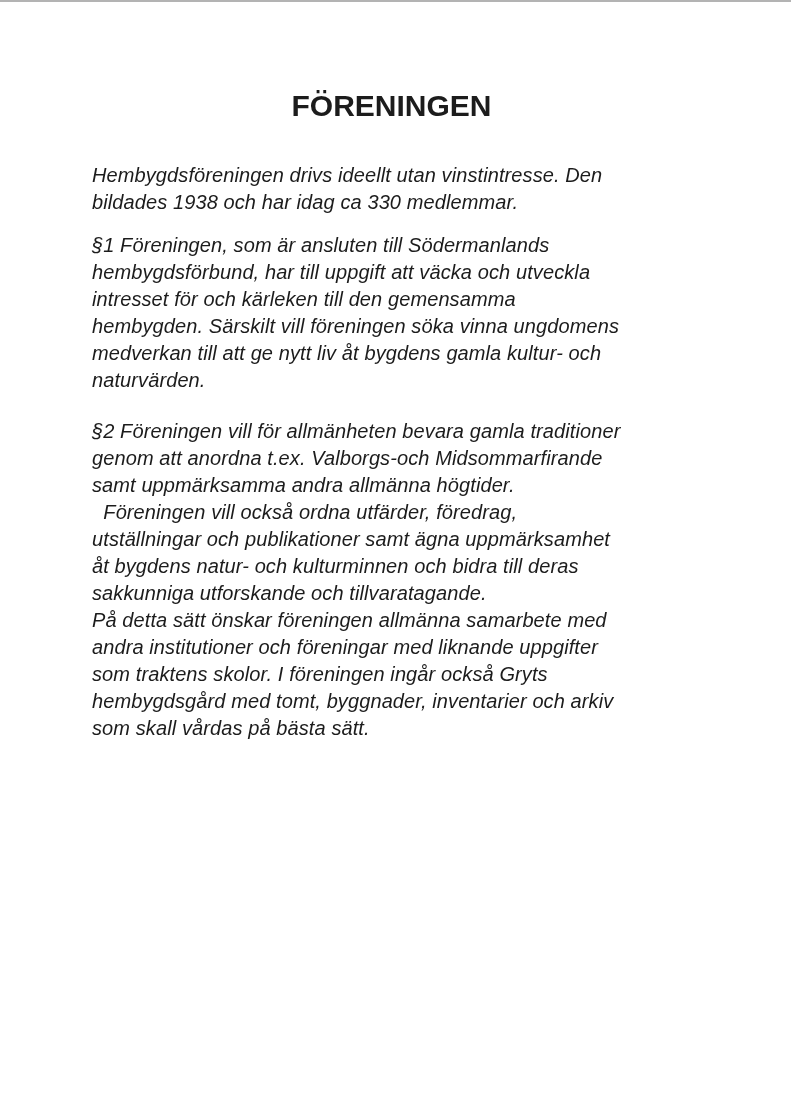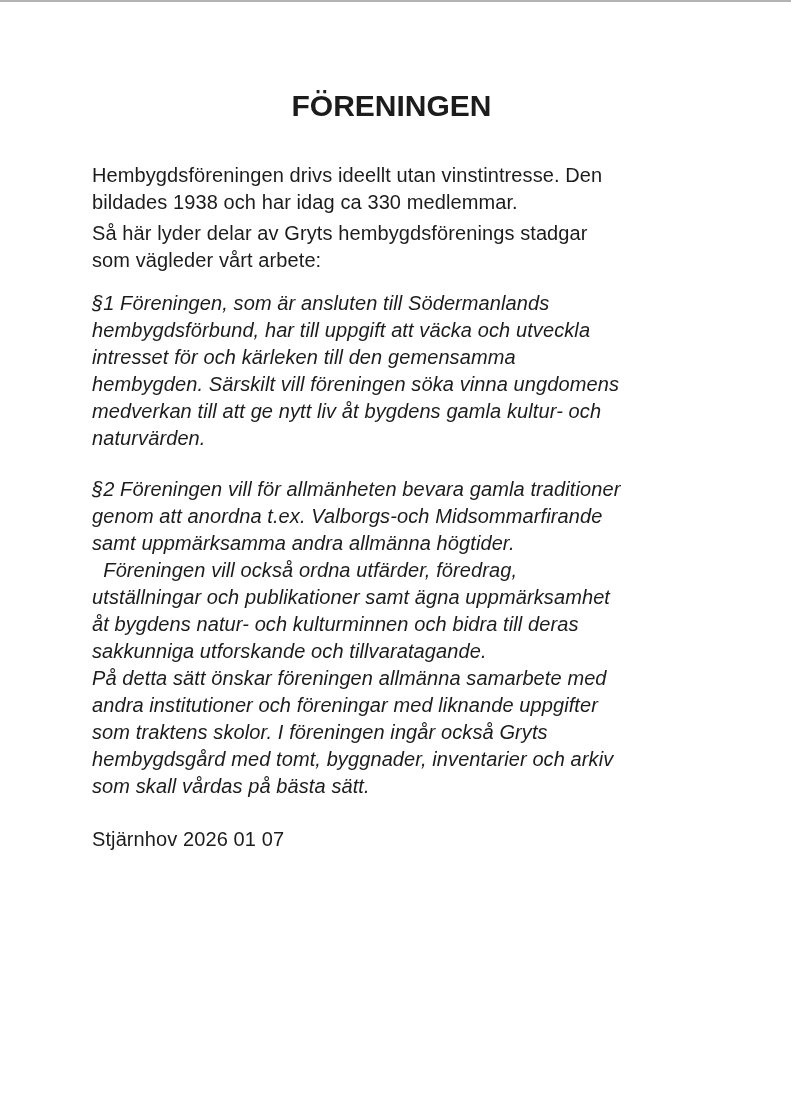--- a/index.html
+++ b/index.html
@@ -38,20 +38,21 @@
     font-size: 30px;
     line-height: 36px;
     font-weight: bold;
     white-space: pre;
   }
   .para {
     font-size: 20px;
     line-height: 27px;
     white-space: pre;        
     letter-spacing: 0.1px;
+    font-style: italic;
   }
   .italic { font-style: italic; }
   .p-intro        { margin-top: 38px; }
   .p-statutes     { margin-top: 4px;  }
   .p-statute1     { margin-top: 16px; }
   .p-statute2     { margin-top: 24px; }
   .p-cooperation  { margin-top: 0px;  }
   .p-date         { margin-top: 26px; }
   .p-signature    { margin-top: 5px;  }
 </style>
@@ -60,22 +61,20 @@
 
 <div class="page">
   <div class="top-edge"></div>
 
   <div class="content">
     <h1 class="title">FÖRENINGEN</h1>
 
     <p class="para p-intro">Hembygdsföreningen drivs ideellt utan vinstintresse. Den
 bildades 1938 och har idag ca 330 medlemmar.</p>
 
-    <p class="para p-statutes">Så här lyder delar av Gryts hembygdsförenings stadgar
-som vägleder vårt arbete:</p>
 
     <p class="para italic p-statute1">§1 Föreningen, som är ansluten till Södermanlands
 hembygdsförbund, har till uppgift att väcka och utveckla
 intresset för och kärleken till den gemensamma
 hembygden. Särskilt vill föreningen söka vinna ungdomens
 medverkan till att ge nytt liv åt bygdens gamla kultur- och
 naturvärden.</p>
 
     <p class="para italic p-statute2">§2 Föreningen vill för allmänheten bevara gamla traditioner
 genom att anordna t.ex. Valborgs-och Midsommarfirande
@@ -84,16 +83,15 @@
 utställningar och publikationer samt ägna uppmärksamhet
 åt bygdens natur- och kulturminnen och bidra till deras
 sakkunniga utforskande och tillvaratagande.</p>
 
     <p class="para italic p-cooperation">På detta sätt önskar föreningen allmänna samarbete med
 andra institutioner och föreningar med liknande uppgifter
 som traktens skolor. I föreningen ingår också Gryts
 hembygdsgård med tomt, byggnader, inventarier och arkiv
 som skall vårdas på bästa sätt.</p>
 
-    <p class="para p-date">Stjärnhov 2026 01 07</p>
 
   </div>
 </div>
 
 </body></html>

